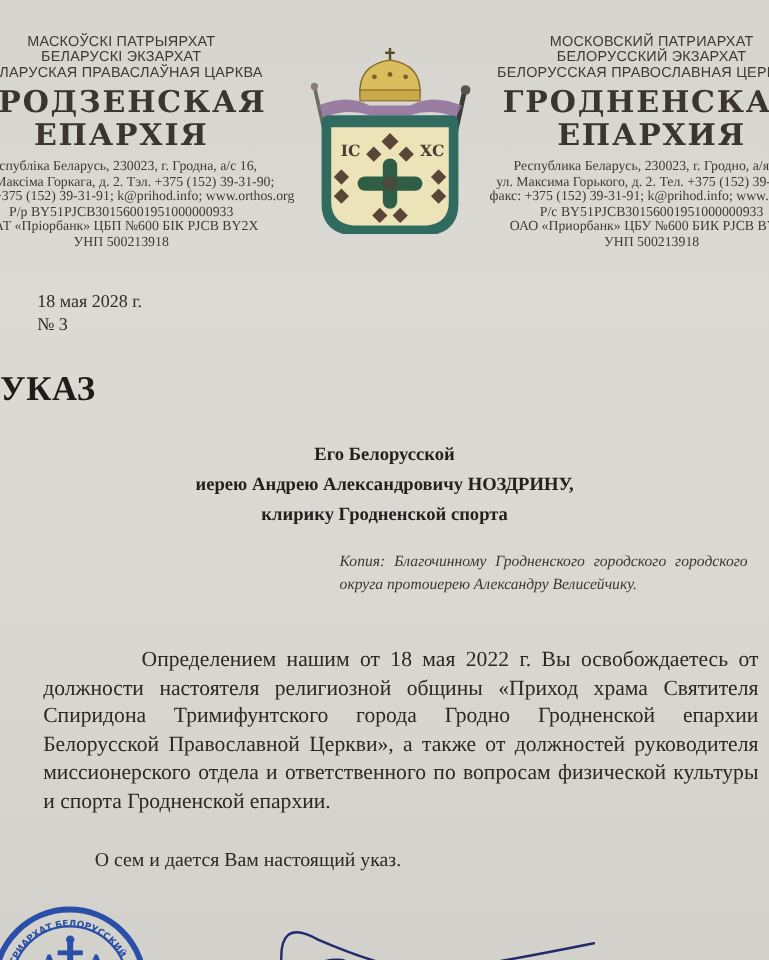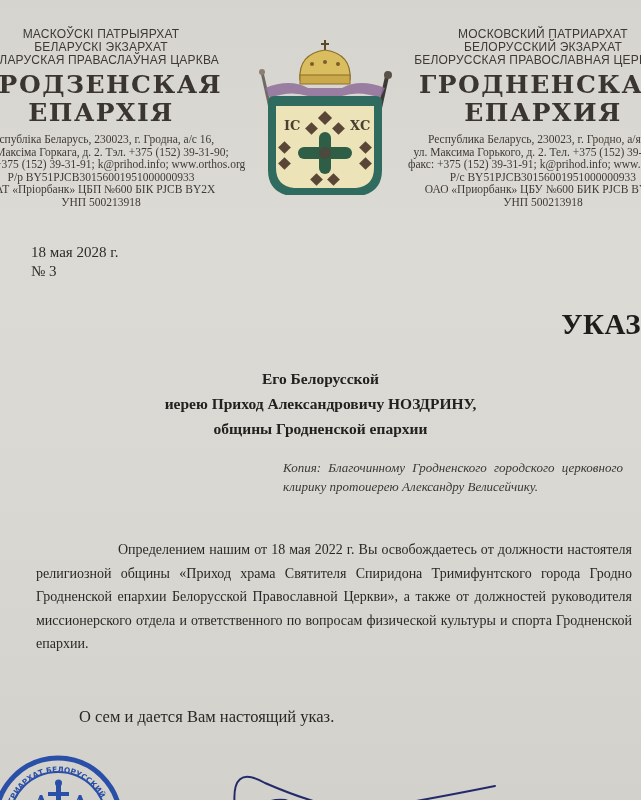--- a/index.html
+++ b/index.html
@@ -21,27 +21,27 @@
   .hdr-addr { margin-top: 6px; }
   .addr-line { font-family: "Liberation Serif", serif; font-size: 11.5px; line-height: 12.6px; white-space: nowrap; color: #3f3a34; }
 
   
   .emblem { position: absolute; left: 250px; top: 20px; width: 150px; height: 175px; }
 
   
   .date-block { position: absolute; left: 31px; top: 243px; font-size: 15px; line-height: 19px; color: #2f2c29; }
 
   
-  .doc-title { position: absolute; left: 0; width: 641px; top: 308px; text-align: right; font-weight: bold; font-size: 29px; color: #1f1d1b; letter-spacing: 0.5px; }
+  .doc-title { position: absolute; left: 0; width: 641px; top: 308px; text-align: left; font-weight: bold; font-size: 29px; color: #1f1d1b; letter-spacing: 0.5px; }
 
   .addressee { position: absolute; left: 0; width: 641px; top: 366px; text-align: center; font-weight: bold; font-size: 15.5px; line-height: 25px; color: #232120; }
 
   .copy-note { position: absolute; left: 283px; top: 459px; width: 340px; font-style: italic; font-size: 13px; line-height: 18.5px; text-align: justify; text-align-last: left; color: #3a3733; }
 
-  .body-text { position: absolute; left: 36px; top: 538px; width: 596px; font-size: 14px; line-height: 23.5px; text-align: justify; color: #2a2826; }
+  .body-text { position: absolute; left: 36px; top: 538px; width: 596px; font-size: 18px; line-height: 23.5px; text-align: justify; color: #2a2826; }
   .body-text .indent { display: inline-block; width: 82px; }
 
   .closing { position: absolute; left: 79px; top: 707px; font-size: 16.5px; color: #2a2826; text-align: center; }
 
   .seal { position: absolute; left: -10px; top: 750px; width: 150px; height: 120px; }
   .signature { position: absolute; left: 205px; top: 758px; width: 300px; height: 60px; }
 </style>
 </head>
 <body>
 
@@ -123,25 +123,25 @@
 
   <div class="date-block">
     <div>18 мая 2028 г.</div>
     <div>№ 3</div>
   </div>
 
   <div class="doc-title">УКАЗ</div>
 
   <div class="addressee">
     <div>Его Белорусской</div>
-    <div>иерею Приход Александровичу НОЗДРИНУ,</div>
-    <div>общины Гродненской епархии</div>
+    <div>иерею Андрею Александровичу НОЗДРИНУ,</div>
+    <div>клирику Гродненской спорта</div>
   </div>
 
-  <div class="copy-note">Копия: Благочинному Гродненского городского церковного клирику протоиерею Александру Велисейчику.</div>
+  <div class="copy-note">Копия: Благочинному Гродненского городского городского округа протоиерею Александру Велисейчику.</div>
 
   <div class="body-text"><span class="indent"></span><span>Определением нашим от 18 мая 2022 г. Вы освобождаетесь от должности настоятеля религиозной общины «Приход храма Святителя Спиридона Тримифунтского города Гродно Гродненской епархии Белорусской Православной Церкви», а также от должностей руководителя миссионерского отдела и ответственного по вопросам физической культуры и спорта Гродненской епархии.</span></div>
 
   <div class="closing">О сем и дается Вам настоящий указ.</div>
 
   <svg class="seal" viewBox="0 0 150 120">
     <circle cx="68" cy="70" r="62" fill="none" stroke="#2a4fa8" stroke-width="5"></circle>
     <circle cx="68" cy="70" r="48" fill="none" stroke="#2a4fa8" stroke-width="2"></circle>
     <path id="sealarc" d="M20 70 A48 48 0 0 1 116 70" fill="none"></path>
     <text font-family="DejaVu Sans, sans-serif" font-size="7.5" font-weight="bold" fill="#2a4fa8">

